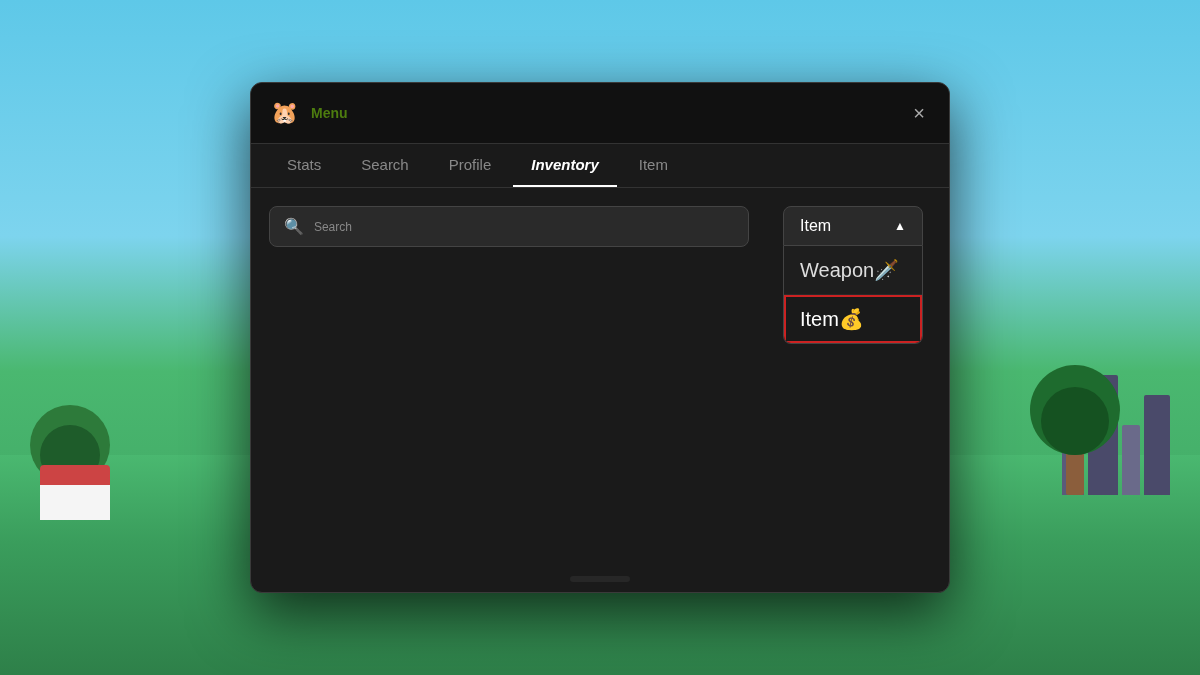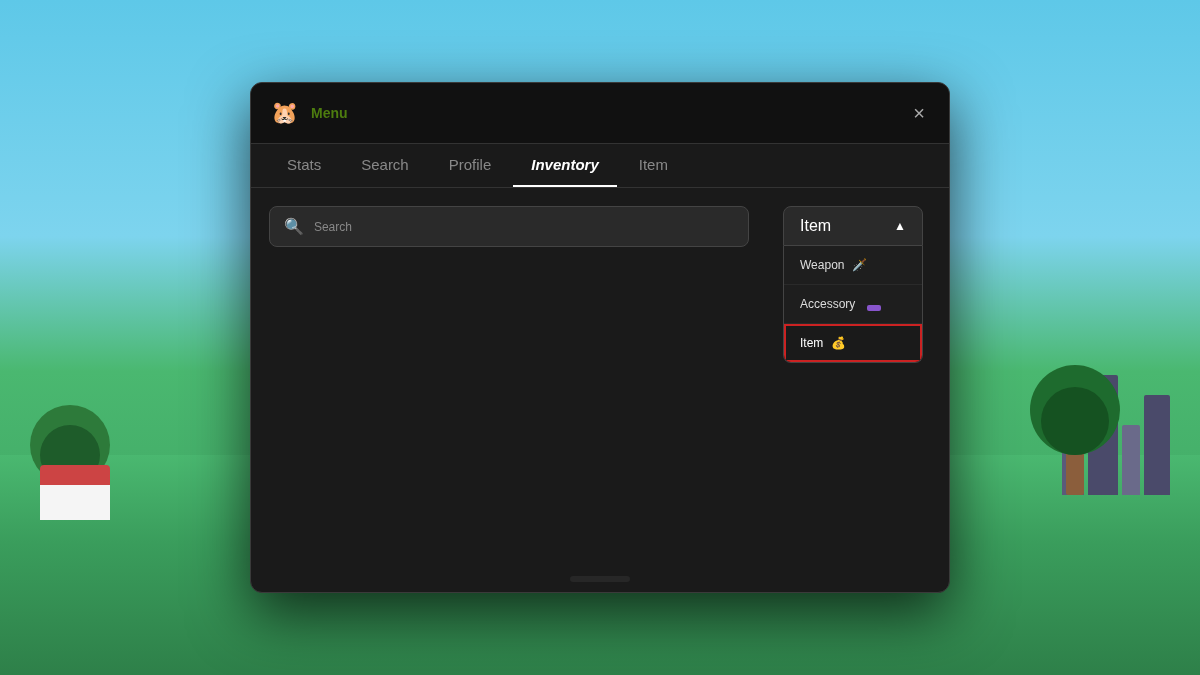--- a/index.html
+++ b/index.html
@@ -182,25 +182,24 @@
       border: 1px solid #444;
       border-top: none;
       border-radius: 0 0 8px 8px;
       min-width: 140px;
       overflow: hidden;
     }
 
     .dropdown-item {
       padding: 12px 16px;
       color: #ddd;
-      font-size: 12px;
+      font-size: 20px;
       cursor: pointer;
       display: flex;
-      align-items: flex-end;
-      gap: 8px;
+      align-items: center;
       border-bottom: 1px solid #2a2a2a;
       white-space: nowrap;
     }
 
     .dropdown-item:last-child { border-bottom: none; }
 
     .dropdown-item.selected {
       background: #1a1a1a;
       outline: 2px solid #cc2222;
       outline-offset: -2px;
@@ -360,24 +359,20 @@
           <span class="dropdown-arrow">▲</span>
         </div>
 
         <div class="dropdown-menu">
 
           <div class="dropdown-item">
             <span>Weapon</span>
             <span>🗡️</span>
           </div>
 
-          <div class="dropdown-item">
-            <span>Accessory</span>
-            <span style="display:inline-block;width:14px;height:6px;background:#8855cc;border-radius:2px;vertical-align:middle;margin-left:4px;"></span>
-          </div>
 
 
           <div class="dropdown-item selected">
             <span>Item</span>
             <span>💰</span>
           </div>
         </div>
       </div>
 
     </div>

